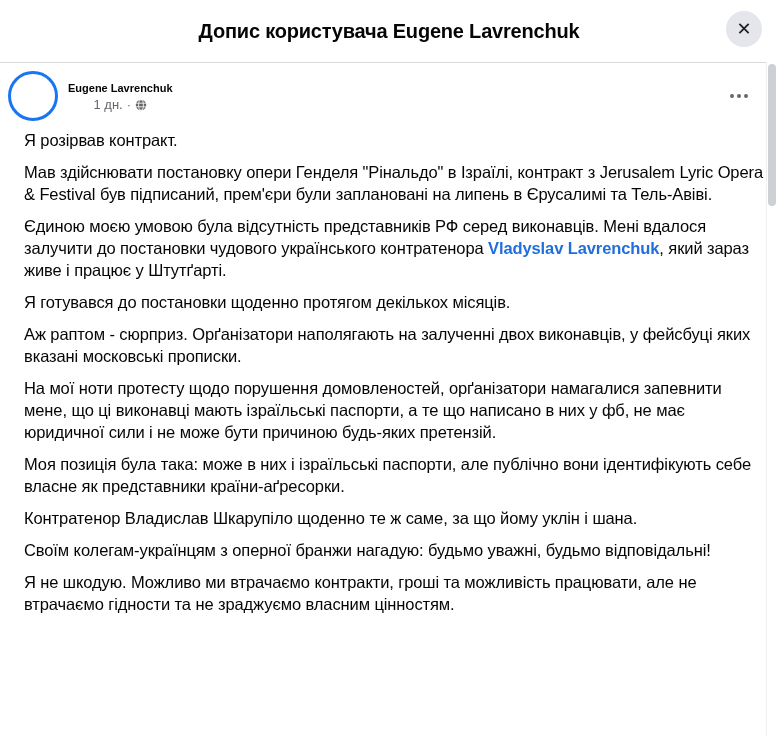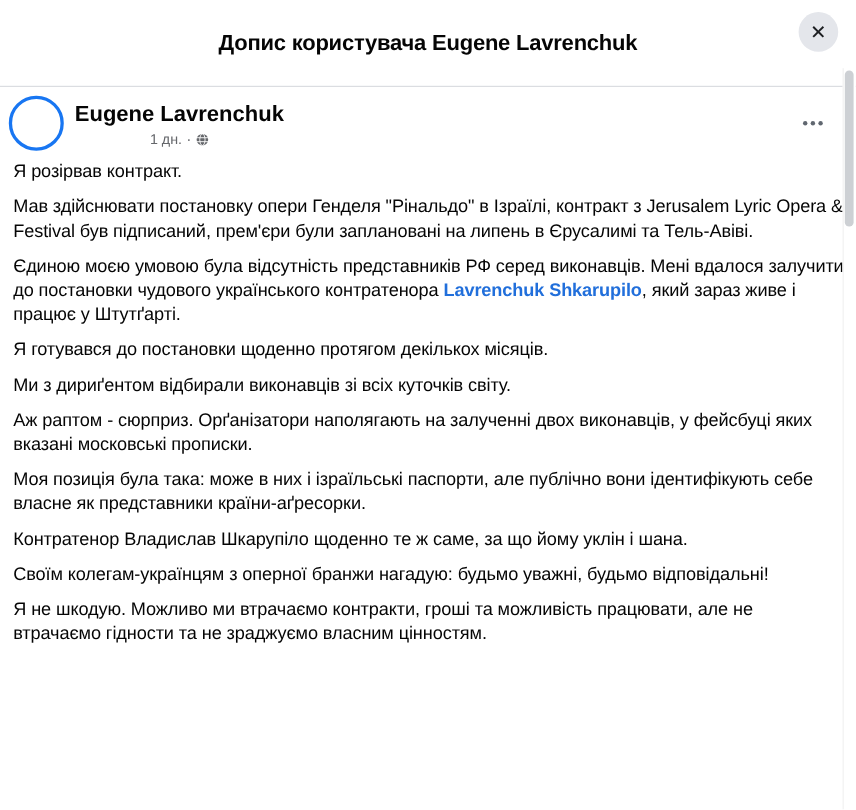--- a/index.html
+++ b/index.html
@@ -13,21 +13,21 @@
   }
   *{box-sizing:border-box;}
   html,body{margin:0;padding:0;}
   body{
     width:778px;height:736px;overflow:hidden;position:relative;
     background:#ffffff;color:var(--text-primary);
     font-family:"Liberation Sans","DejaVu Sans",sans-serif;
   }
   
   .dialog-header{
-    height:79px;border-bottom:1px solid var(--divider);
+    height:63px;border-bottom:1px solid var(--divider);
     display:flex;align-items:center;justify-content:center;position:relative;
   }
   .dialog-title{font-size:20px;font-weight:700;letter-spacing:-0.2px;}
   .close-button{
     position:absolute;right:16px;top:11px;width:36px;height:36px;border-radius:50%;
     background:var(--close-button-bg);display:flex;align-items:center;justify-content:center;
     font-size:18px;font-weight:700;color:#1c1e21;cursor:pointer;user-select:none;
   }
   
   .post-header{display:flex;align-items:center;padding:8px 16px 0 8px;}
@@ -37,34 +37,34 @@
   }
   .avatar-photo{
     width:40px;height:40px;border-radius:50%;
     background:
       radial-gradient(ellipse 9px 12px at 50% 38%, #cfa87f 58%, rgba(0,0,0,0) 60%),
       radial-gradient(ellipse 15px 19px at 50% 40%, #7e6448 58%, rgba(0,0,0,0) 60%),
       radial-gradient(ellipse 21px 13px at 50% 95%, #23262b 58%, rgba(0,0,0,0) 60%),
       linear-gradient(135deg,#9c8862 0%,#6b6f72 45%,#51565f 70%,#3e4755 100%);
   }
   .author-block{margin-left:10px;display:flex;flex-direction:column;}
-  .post-author{font-size:20px;font-weight:600;line-height:1.3;color:var(--text-primary);cursor:pointer;}
+  .post-author{font-size:11px;font-weight:600;line-height:1.3;color:var(--text-primary);cursor:pointer;}
   .post-meta{
     margin-top:3px;font-size:13px;color:var(--text-secondary);
     display:flex;align-items:center;gap:4px;line-height:1;justify-content:center;
   }
   .globe{width:12px;height:12px;display:inline-block;}
   .more-button{
     margin-left:auto;margin-right:6px;display:flex;gap:3px;align-items:center;
     padding:8px;border-radius:50%;cursor:pointer;
   }
   .more-button i{width:4px;height:4px;border-radius:50%;background:#606770;display:block;}
   
   .post-body{padding:8px 10px 0 8px;font-size:16.5px;line-height:22px;letter-spacing:-0.1px;}
-  .post-body p{margin:0 0 10px 4px;}
+  .post-body p{margin:0 0 10px 16px;}
   .mention-link{color:var(--link-blue);font-weight:600;cursor:pointer;}
   
   .scrollbar-track{
     position:absolute;top:62px;right:0;bottom:0;width:12px;
     border-left:1px solid #efefef;background:#fff;
   }
   .scrollbar-thumb{
     position:absolute;top:2px;right:2px;width:8px;height:142px;border-radius:4px;
     background:var(--scrollbar-thumb);
   }
@@ -101,24 +101,24 @@
     <span class="more-button">
       <i></i>
         <i></i>
         <i></i>
     </span>
   </div>
 
   <div class="post-body">
       <p><span>Я розірвав контракт.</span></p>
       <p><span>Мав здійснювати постановку опери Генделя "Рінальдо" в Ізраїлі, контракт з Jerusalem Lyric Opera &amp; Festival був підписаний, прем'єри були заплановані на липень в Єрусалимі та Тель-Авіві.</span></p>
-      <p><span>Єдиною моєю умовою була відсутність представників РФ серед виконавців. Мені вдалося залучити до постановки чудового українського контратенора </span><span class="mention-link">Lavrenchuk Shkarupilo</span><span>, який зараз живе і працює  у Штутґарті.</span></p>
+      <p><span>Єдиною моєю умовою була відсутність представників РФ серед виконавців. Мені вдалося залучити до постановки чудового українського контратенора </span><span class="mention-link">Vladyslav Lavrenchuk</span><span>, який зараз живе і працює  у Штутґарті.</span></p>
       <p><span>Я готувався до постановки щоденно протягом декількох місяців.</span></p>
-      <p><span>Ми з дириґентом відбирали виконавців зі всіх куточків світу.</span></p>
       <p><span>Аж раптом - сюрприз. Орґанізатори наполягають на залученні двох виконавців, у фейсбуці яких вказані московські прописки.</span></p>
+      <p><span>На мої ноти протесту щодо порушення домовленостей, орґанізатори намагалися запевнити мене, що ці виконавці мають ізраїльські паспорти, а те що написано в них у фб, не має юридичної сили і не може бути причиною будь-яких претензій.</span></p>
       <p><span>Моя позиція була така: може в них і ізраїльські паспорти, але публічно вони ідентифікують себе власне як представники країни-аґресорки.</span></p>
       <p><span>Контратенор Владислав Шкарупіло щоденно те ж саме, за що йому уклін і шана.</span></p>
       <p><span>Своїм колегам-українцям з оперної бранжи нагадую: будьмо уважні, будьмо відповідальні!</span></p>
       <p><span>Я не шкодую. Можливо ми втрачаємо контракти, гроші та можливість працювати, але не втрачаємо гідности та не зраджуємо власним цінностям.</span></p>
     </div>
 
   <div class="scrollbar-track">
     <div class="scrollbar-thumb"></div>
   </div>
 

